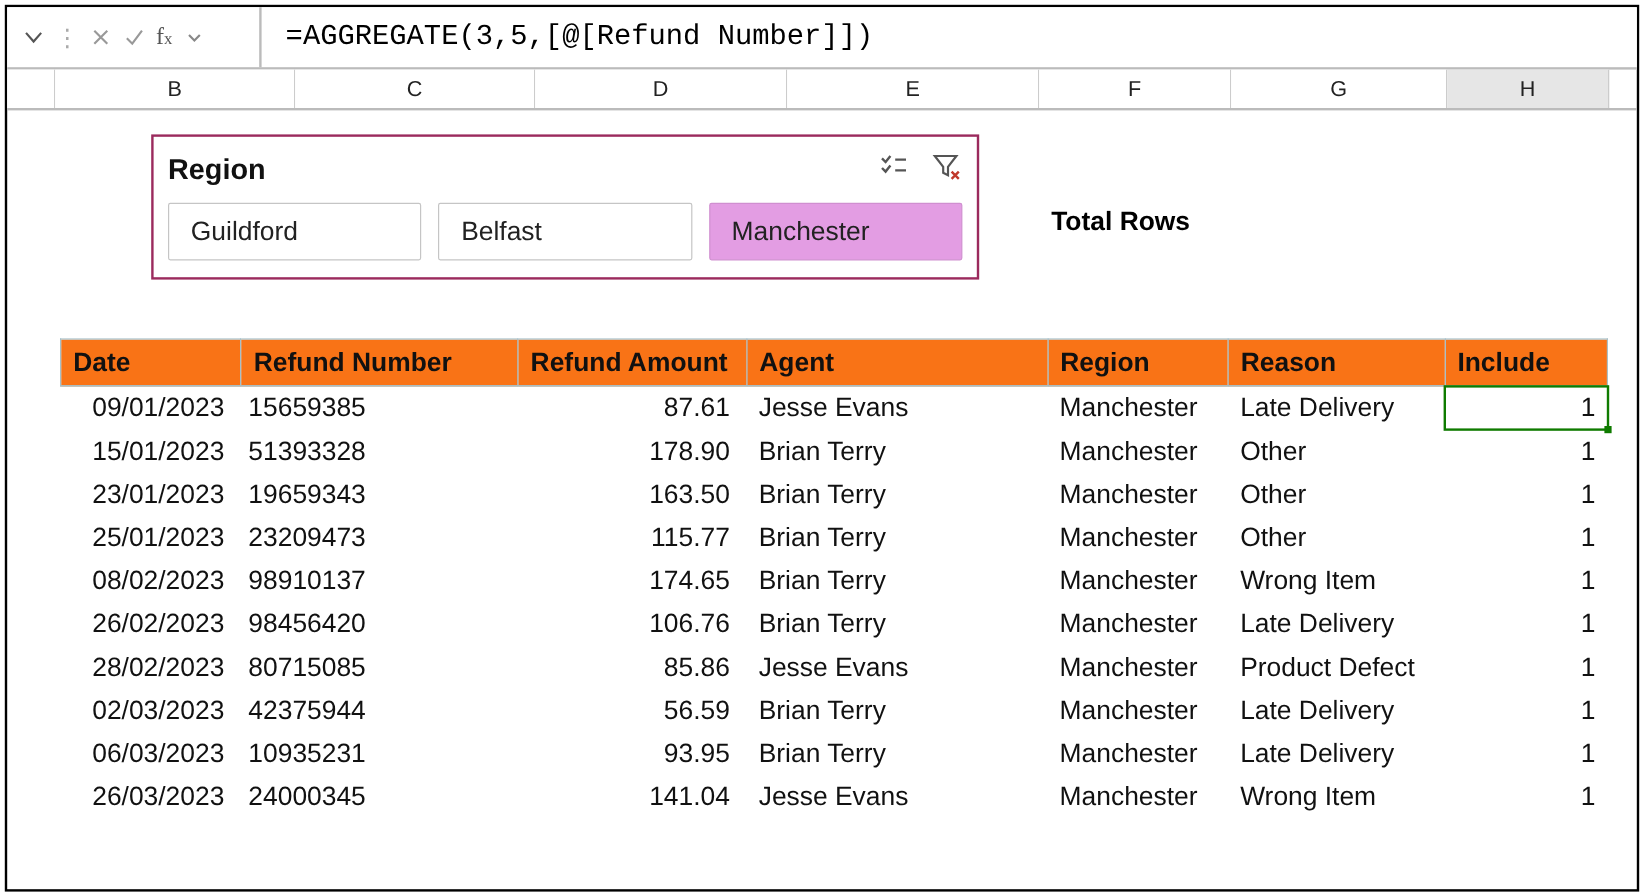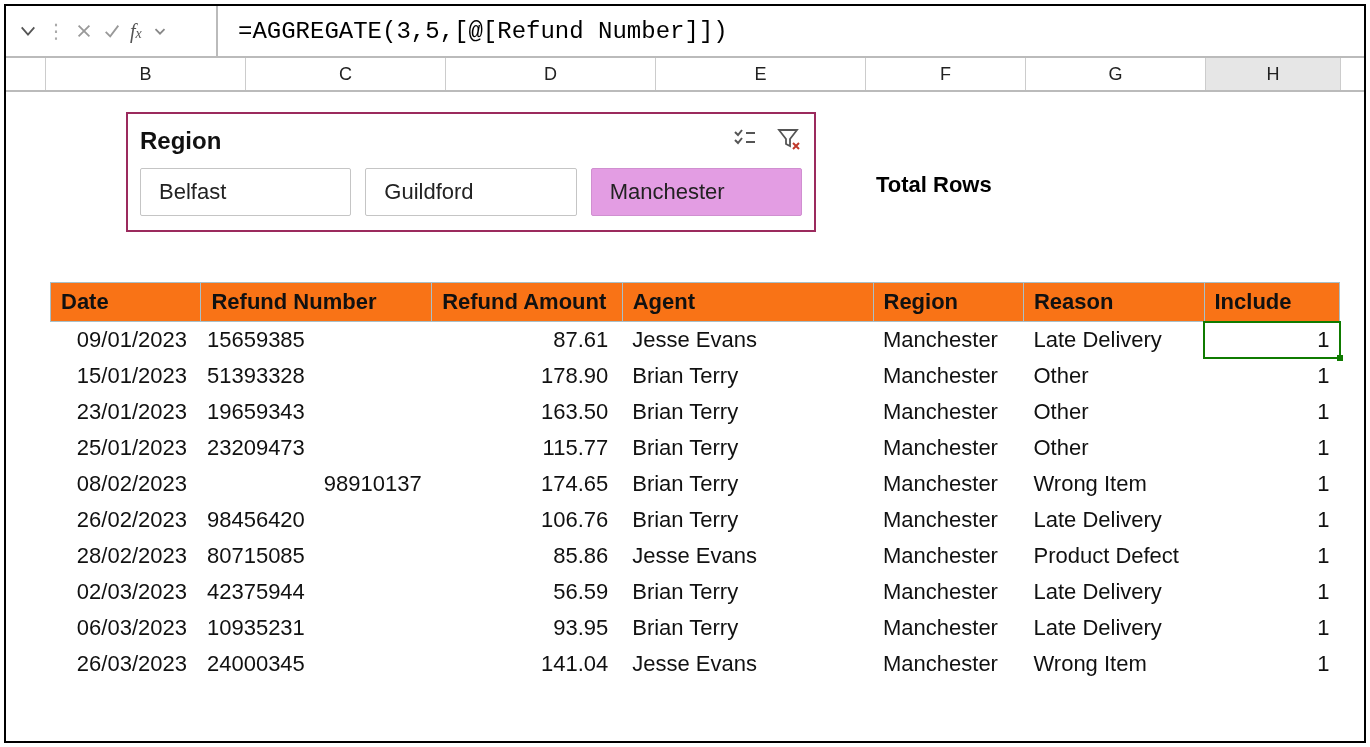--- a/index.html
+++ b/index.html
@@ -174,21 +174,21 @@
       <span class="fb-icon">
         <svg viewBox="0 0 20 20">
             <path d="M4 4l12 12M16 4L4 16" stroke="#999" stroke-width="2" fill="none"></path>
           </svg>
       </span>
       <span class="fb-icon">
         <svg viewBox="0 0 20 20">
             <path d="M3 11l5 5L17 4" stroke="#999" stroke-width="2" fill="none"></path>
           </svg>
       </span>
-      <span style="font-style:italic;font-family:serif;font-size:20px;color:#555;">f<span style="font-size:14px;">x</span></span>
+      <span style="font-family:serif;font-size:20px;color:#555;">f<span style="font-size:14px;">x</span></span>
       <span class="fb-icon">
         <svg viewBox="0 0 20 20">
             <path d="M5 8l5 5 5-5" fill="none" stroke="#888" stroke-width="2"></path>
           </svg>
       </span>
     </div>
     <div class="fb-input">=AGGREGATE(3,5,[@[Refund Number]])</div>
   </div>
 
   <div class="col-headers">
@@ -215,22 +215,22 @@
           </span>
           <span>
             <svg viewBox="0 0 26 26">
                 <path d="M3 4h18l-7 9v7l-4-2v-5z" stroke="#555" stroke-width="1.8" fill="none"></path>
                 <path d="M17 17l6 6M23 17l-6 6" stroke="#c0392b" stroke-width="2" fill="none"></path>
               </svg>
           </span>
         </div>
       </div>
       <div class="slicer-items">
+        <div class="slicer-item">Guildford</div>
         <div class="slicer-item">Belfast</div>
-        <div class="slicer-item">Guildford</div>
         <div class="slicer-item active">Manchester</div>
       </div>
     </div>
 
     <div class="totalrows">
       <div class="totalrows-label">Total Rows</div>
     </div>
 
     <div class="table-wrap">
       <table>
@@ -286,21 +286,21 @@
               <td class="num">25/01/2023</td>
               <td style="padding-left: 6px;">23209473</td>
               <td class="num">115.77</td>
               <td>Brian Terry</td>
               <td>Manchester</td>
               <td>Other</td>
               <td class="inc">1</td>
             </tr>
             <tr>
               <td class="num">08/02/2023</td>
-              <td style="padding-left: 6px; text-align: right;">98910137</td>
+              <td style="padding-left: 6px;">98910137</td>
               <td class="num">174.65</td>
               <td>Brian Terry</td>
               <td>Manchester</td>
               <td>Wrong Item</td>
               <td class="inc">1</td>
             </tr>
             <tr>
               <td class="num">26/02/2023</td>
               <td style="padding-left: 6px;">98456420</td>
               <td class="num">106.76</td>

